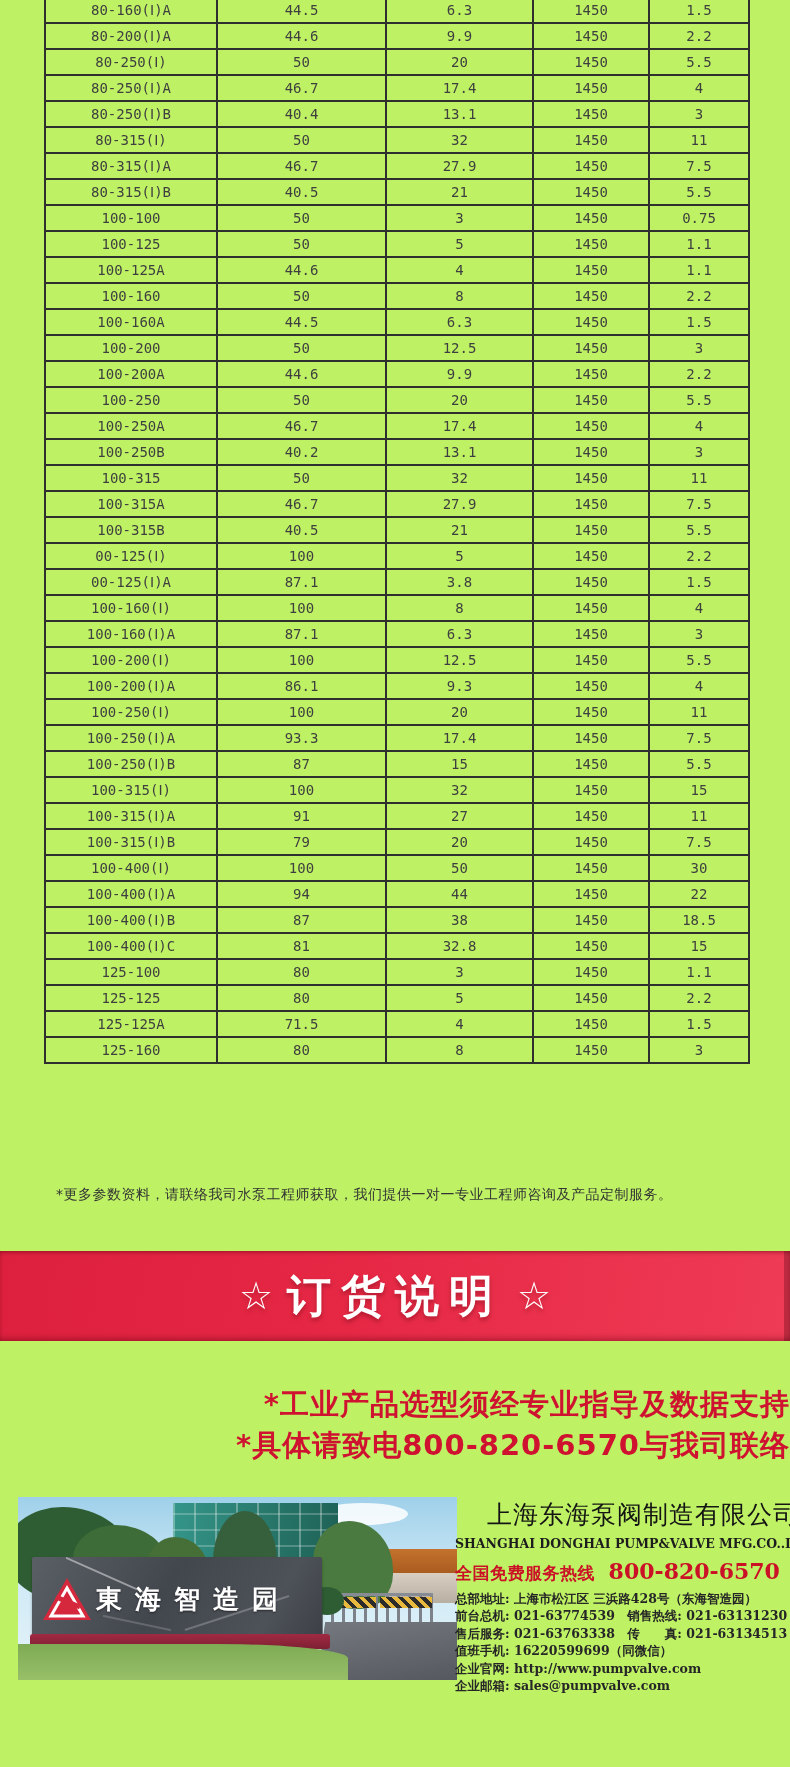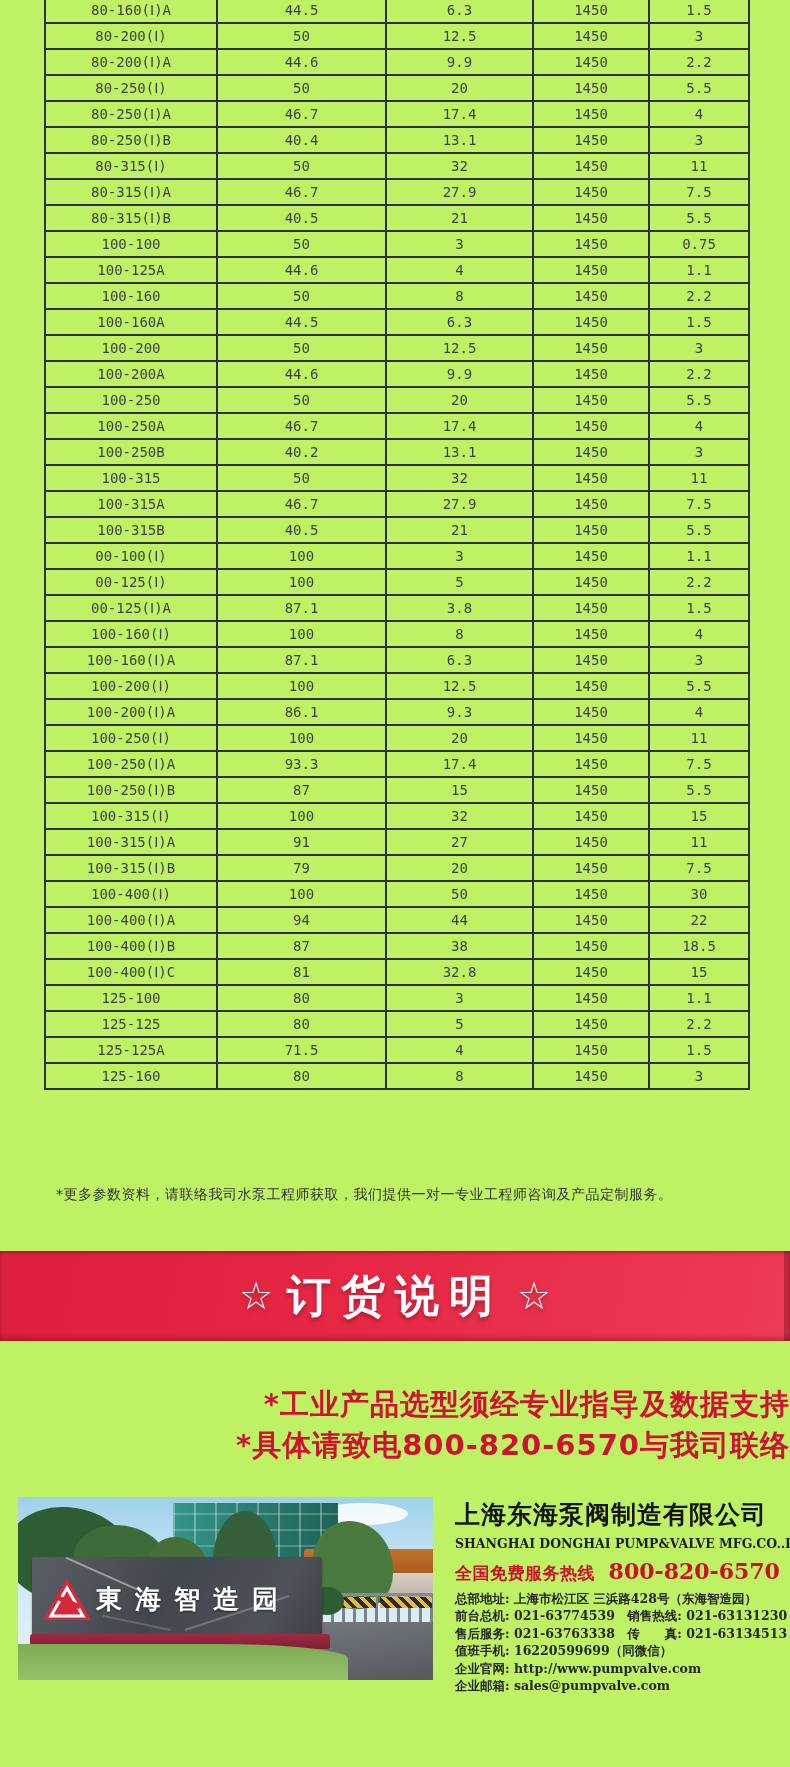--- a/index.html
+++ b/index.html
@@ -24,21 +24,21 @@
         background:rgba(60,0,10,.28);}
   .banner-title{color:#fff;font-size:44px;font-weight:900;letter-spacing:10px;
         text-shadow:0 3px 4px rgba(80,0,10,.35);display:flex;align-items:center;gap:14px;}
   .banner-title .star{font-size:38px;font-weight:400;letter-spacing:0;}
 
   
   .order-notes{position:absolute;left:0;top:1384px;width:790px;text-align:right;
         color:#cf1230;font-weight:900;font-size:29px;line-height:41px;letter-spacing:1px;}
 
   
-  .photo{position:absolute;left:18px;top:1497px;width:415px;height:183px;overflow:hidden;background:#bfe0f0;}
+  .photo{position:absolute;left:18px;top:1497px;width:415px;height:183px;overflow:hidden;background:#bfe0f0;padding-left:24px;}
   .sky{position:absolute;left:0;top:0;width:100%;height:100%;
         background:linear-gradient(180deg,#9fd0ea 0%,#cfeaf6 45%,#e7f4f9 100%);}
   .cloud{position:absolute;background:#fff;border-radius:50%;opacity:.85;}
   .cloud.c1{left:300px;top:6px;width:90px;height:22px;}
   .cloud.c2{left:245px;top:18px;width:60px;height:14px;opacity:.6;}
   .glass-building{position:absolute;left:155px;top:6px;width:165px;height:92px;background:#2a8577;
         background-image:repeating-linear-gradient(90deg,rgba(255,255,255,.30) 0 2px,rgba(0,0,0,0) 2px 21px),
                          repeating-linear-gradient(0deg,rgba(255,255,255,.22) 0 2px,rgba(0,0,0,0) 2px 16px),
                          linear-gradient(100deg,#35968a 0%,#267467 60%,#1e5f55 100%);}
   .orange-building{position:absolute;right:-6px;top:52px;width:135px;height:26px;
@@ -71,21 +71,21 @@
   .palm{position:absolute;left:292px;top:90px;width:34px;height:28px;background:#2e5c33;border-radius:50%;}
   .driveway{position:absolute;right:0;bottom:0;width:140px;height:58px;
         background:linear-gradient(170deg,#75797f,#55595f);transform:skewX(-8deg);transform-origin:bottom right;}
   .flower-hedge{position:absolute;left:12px;top:137px;width:300px;height:15px;border-radius:3px;
         background:linear-gradient(180deg,#a02a42,#7e1f33);}
   .lawn{position:absolute;left:0;bottom:0;width:330px;height:36px;
         background:linear-gradient(180deg,#7fab55,#97c068);border-radius:0 40% 0 0;}
 
   
   .company-info{position:absolute;left:455px;top:1498px;width:305px;}
-  .name-cn{font-size:25px;font-weight:700;color:#141414;letter-spacing:1px;white-space:nowrap;}
+  .name-cn{font-size:25px;font-weight:400;color:#141414;letter-spacing:1px;white-space:nowrap;margin-left:32px;}
   .name-en{margin-top:5px;font-family:"DejaVu Serif","Liberation Serif",serif;font-weight:700;
         font-size:12.5px;color:#1d1d1d;white-space:nowrap;}
   .hotline{margin-top:7px;color:#cb1126;font-weight:900;white-space:nowrap;}
   .hotline .label{font-size:17px;letter-spacing:.5px;}
   .hotline .number{font-size:22px;font-family:"DejaVu Serif","Liberation Serif",serif;margin-left:8px;}
   .contact-lines{margin-top:5px;font-family:"DejaVu Serif","Liberation Serif",serif;font-weight:700;
         font-size:12.5px;color:#262626;line-height:17.4px;}
   .contact-lines div{white-space:nowrap;}
 </style>
 </head>
@@ -103,27 +103,20 @@
     </colgroup>
     <tbody>
         <tr>
           <td>80-160(Ⅰ)A</td>
           <td>44.5</td>
           <td>6.3</td>
           <td>1450</td>
           <td>1.5</td>
         </tr>
         <tr>
-          <td>80-200(Ⅰ)</td>
-          <td>50</td>
-          <td>12.5</td>
-          <td>1450</td>
-          <td>3</td>
-        </tr>
-        <tr>
           <td>80-200(Ⅰ)A</td>
           <td>44.6</td>
           <td>9.9</td>
           <td>1450</td>
           <td>2.2</td>
         </tr>
         <tr>
           <td>80-250(Ⅰ)</td>
           <td>50</td>
           <td>20</td>
@@ -166,20 +159,27 @@
           <td>5.5</td>
         </tr>
         <tr>
           <td>100-100</td>
           <td>50</td>
           <td>3</td>
           <td>1450</td>
           <td>0.75</td>
         </tr>
         <tr>
+          <td>100-125</td>
+          <td>50</td>
+          <td>5</td>
+          <td>1450</td>
+          <td>1.1</td>
+        </tr>
+        <tr>
           <td>100-125A</td>
           <td>44.6</td>
           <td>4</td>
           <td>1450</td>
           <td>1.1</td>
         </tr>
         <tr>
           <td>100-160</td>
           <td>50</td>
           <td>8</td>
@@ -241,27 +241,20 @@
           <td>27.9</td>
           <td>1450</td>
           <td>7.5</td>
         </tr>
         <tr>
           <td>100-315B</td>
           <td>40.5</td>
           <td>21</td>
           <td>1450</td>
           <td>5.5</td>
-        </tr>
-        <tr>
-          <td>00-100(Ⅰ)</td>
-          <td>100</td>
-          <td>3</td>
-          <td>1450</td>
-          <td>1.1</td>
         </tr>
         <tr>
           <td>00-125(Ⅰ)</td>
           <td>100</td>
           <td>5</td>
           <td>1450</td>
           <td>2.2</td>
         </tr>
         <tr>
           <td>00-125(Ⅰ)A</td>

